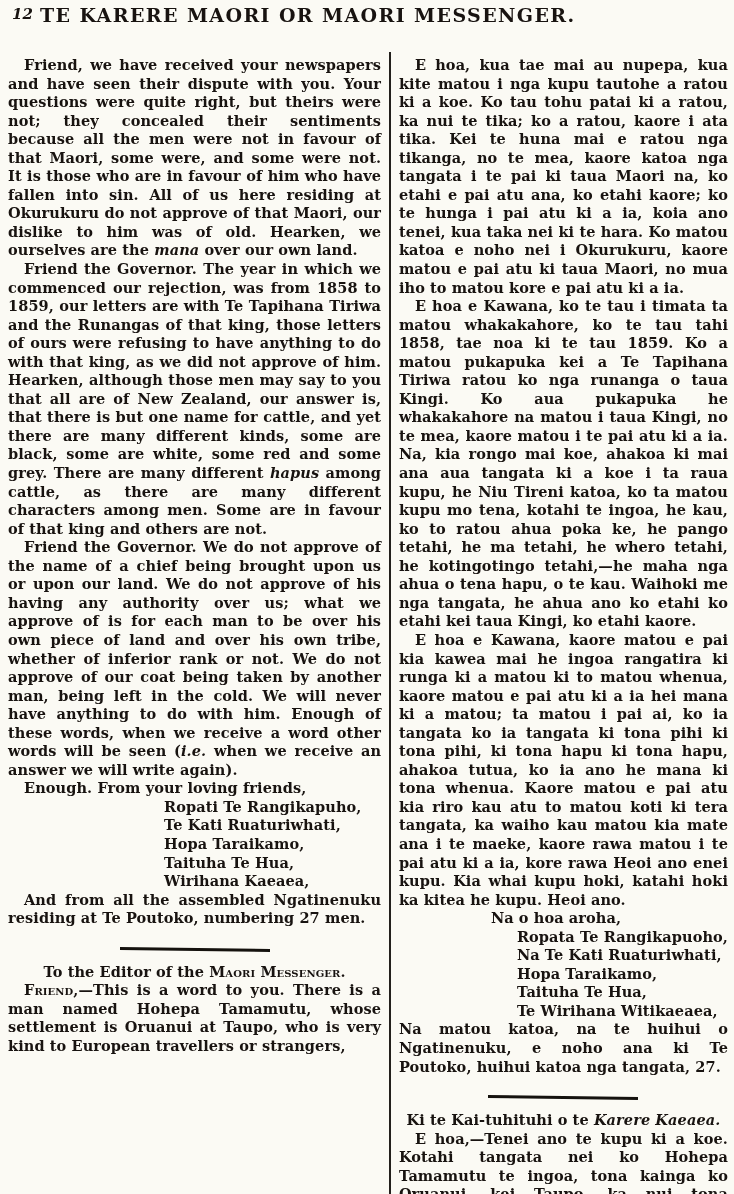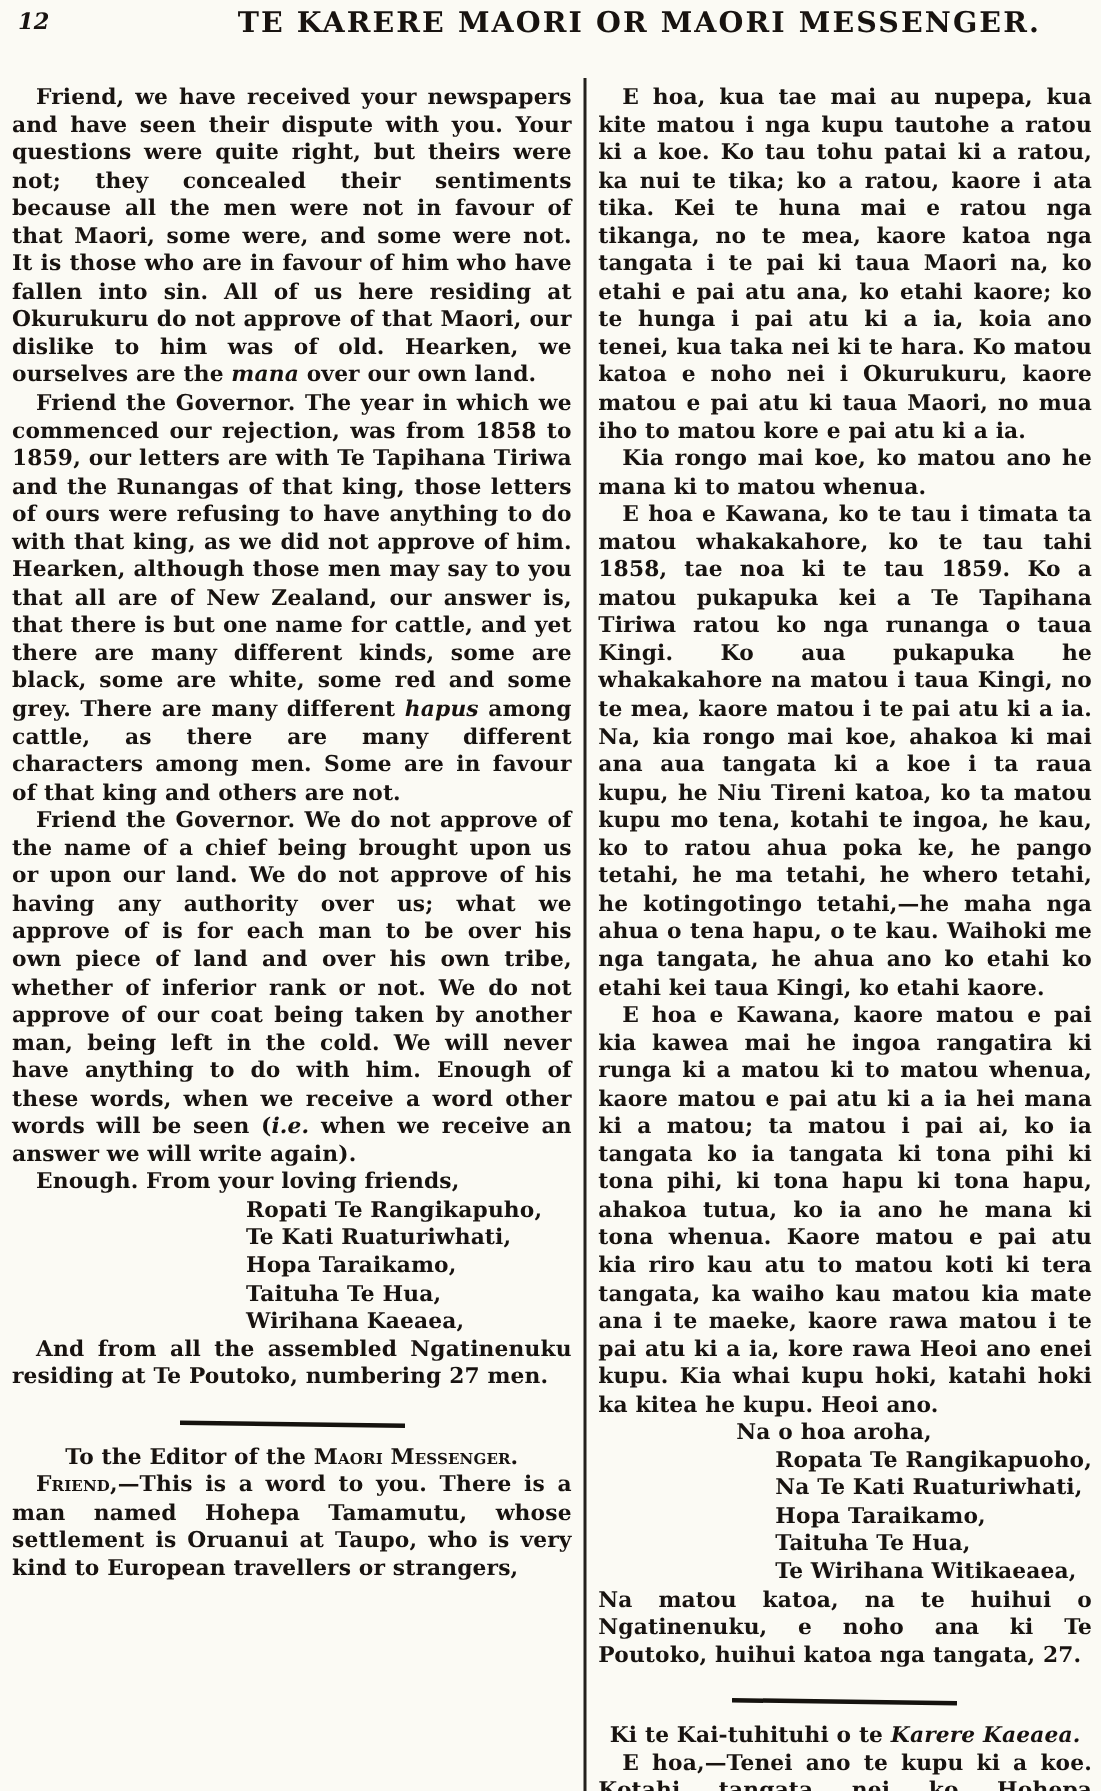--- a/index.html
+++ b/index.html
@@ -10,21 +10,21 @@
     color:#181310;
   }
   .page { position:relative; width:734px; height:1194px; }
   .masthead { position:relative; height:50px; }
   .pageno {
     position:absolute; left:12px; top:5px;
     font-size:15px; font-weight:700;font-style:italic;
   }
   .title {
     position:absolute; left:40px; right:40px; top:4px; margin:0;
-    text-align:right; font-size:19px; font-weight:700;
+    text-align:left; font-size:19px; font-weight:700;
     letter-spacing:1.4px; white-space:nowrap;
   }
   .columns {
     position:absolute; top:52px; left:0; right:0; bottom:0;
     display:flex;
   }
   .col {
     box-sizing:border-box;
     font-size:14.5px; line-height:1.28; font-weight:700;
     letter-spacing:0.1px;
@@ -79,21 +79,20 @@
       <p class="para">And from all the assembled Ngatinenuku residing at Te Poutoko, numbering 27 men.</p>
       <hr class="rule">
       <p class="sec-heading"><span>To the Editor of the </span><span class="sc">Maori Messenger.</span></p>
       <p class="para"><span class="sc">Friend</span><span>,—This is a word to you. There is a man named Hohepa Tamamutu, whose settlement is Oruanui at Taupo, who is very kind to European travellers or strangers,</span></p>
     </section>
 
     <div class="divider"></div>
 
     <section class="col right">
       <p class="para">E hoa, kua tae mai au nupepa, kua kite matou i nga kupu tautohe a ratou ki a koe. Ko tau tohu patai ki a ratou, ka nui te tika; ko a ratou, kaore i ata tika. Kei te huna mai e ratou nga tikanga, no te mea, kaore katoa nga tangata i te pai ki taua Maori na, ko etahi e pai atu ana, ko etahi kaore; ko te hunga i pai atu ki a ia, koia ano tenei, kua taka nei ki te hara. Ko matou katoa e noho nei i Okurukuru, kaore matou e pai atu ki taua Maori, no mua iho to matou kore e pai atu ki a ia.</p>
-      <p class="para">Kia rongo mai koe, ko matou ano he mana ki to matou whenua.</p>
       <p class="para">E hoa e Kawana, ko te tau i timata ta matou whakakahore, ko te tau tahi 1858, tae noa ki te tau 1859. Ko a matou pukapuka kei a Te Tapihana Tiriwa ratou ko nga runanga o taua Kingi. Ko aua pukapuka he whakakahore na matou i taua Kingi, no te mea, kaore matou i te pai atu ki a ia. Na, kia rongo mai koe, ahakoa ki mai ana aua tangata ki a koe i ta raua kupu, he Niu Tireni katoa, ko ta matou kupu mo tena, kotahi te ingoa, he kau, ko to ratou ahua poka ke, he pango tetahi, he ma tetahi, he whero tetahi, he kotingotingo tetahi,—he maha nga ahua o tena hapu, o te kau. Waihoki me nga tangata, he ahua ano ko etahi ko etahi kei taua Kingi, ko etahi kaore.</p>
       <p class="para">E hoa e Kawana, kaore matou e pai kia kawea mai he ingoa rangatira ki runga ki a matou ki to matou whenua, kaore matou e pai atu ki a ia hei mana ki a matou; ta matou i pai ai, ko ia tangata ko ia tangata ki tona pihi ki tona pihi, ki tona hapu ki tona hapu, ahakoa tutua, ko ia ano he mana ki tona whenua. Kaore matou e pai atu kia riro kau atu to matou koti ki tera tangata, ka waiho kau matou kia mate ana i te maeke, kaore rawa matou i te pai atu ki a ia, kore rawa Heoi ano enei kupu. Kia whai kupu hoki, katahi hoki ka kitea he kupu. Heoi ano.</p>
       <div class="sig-block right-sigs">
         <div class="sig-line">Na o hoa aroha,</div>
       </div>
       <div class="sig-block right-sigs" style="padding-left:118px;">
         <div class="sig-line">Ropata Te Rangikapuoho,</div>
         <div class="sig-line">Na Te Kati Ruaturiwhati,</div>
         <div class="sig-line">Hopa Taraikamo,</div>
         <div class="sig-line">Taituha Te Hua,</div>

